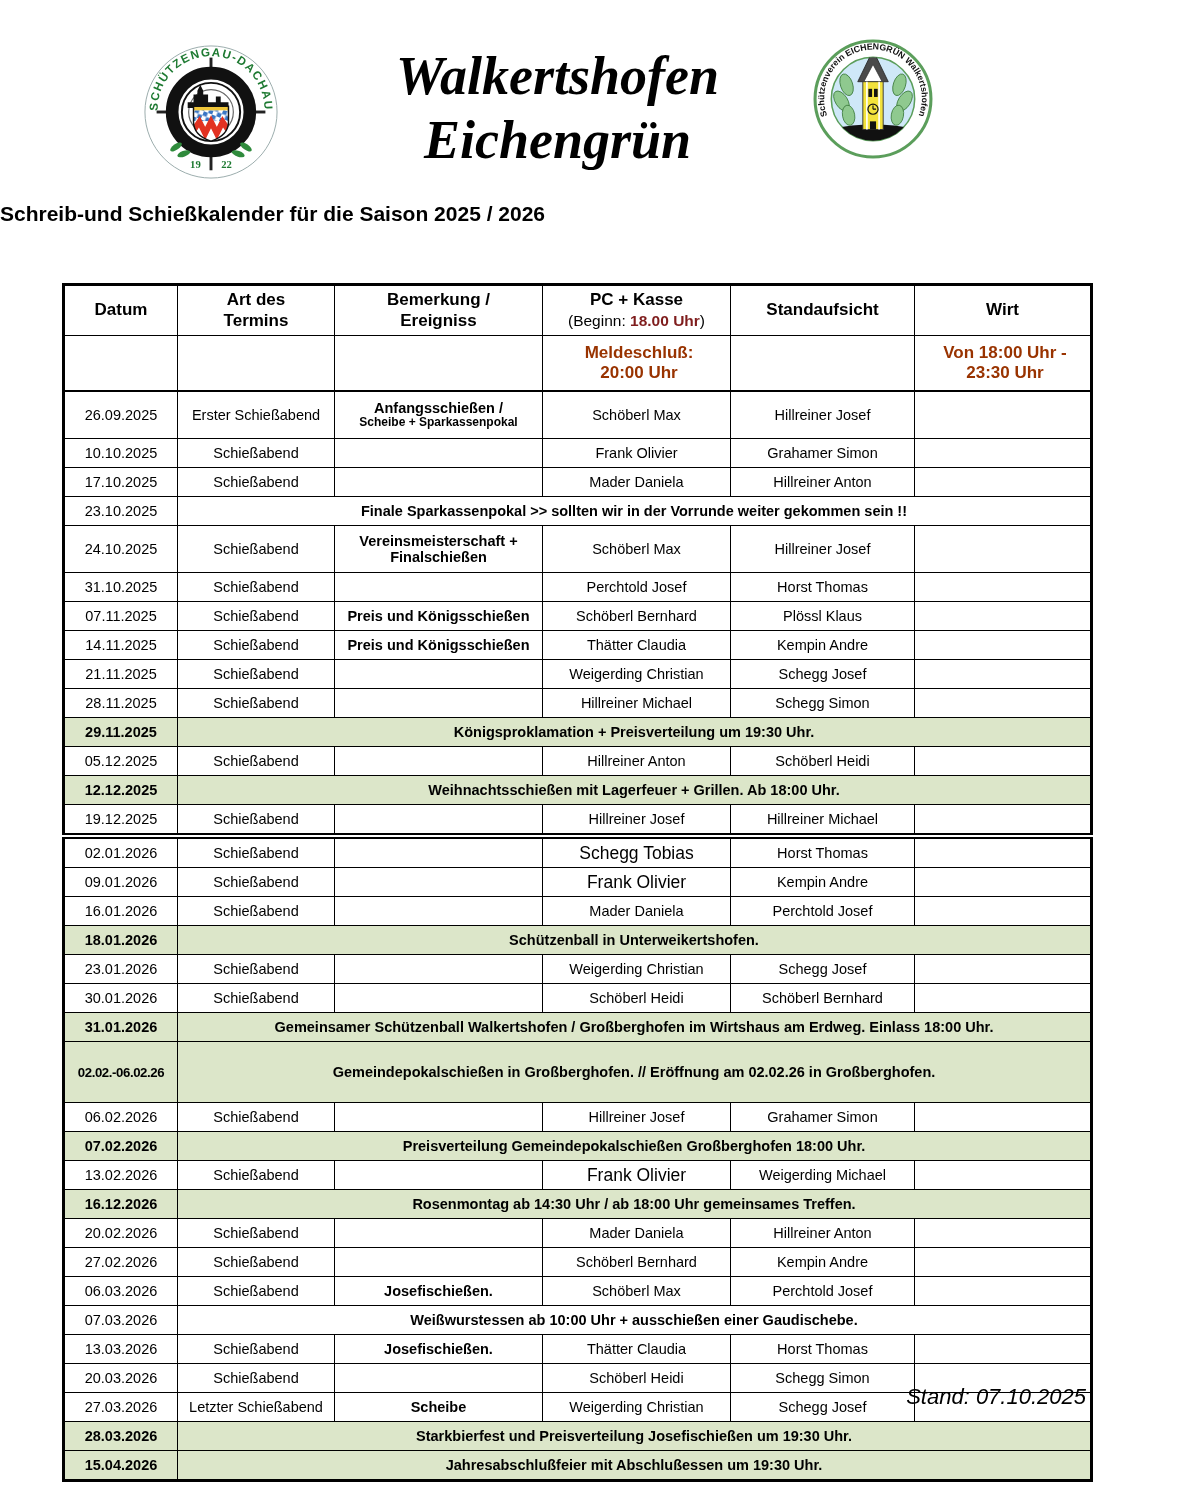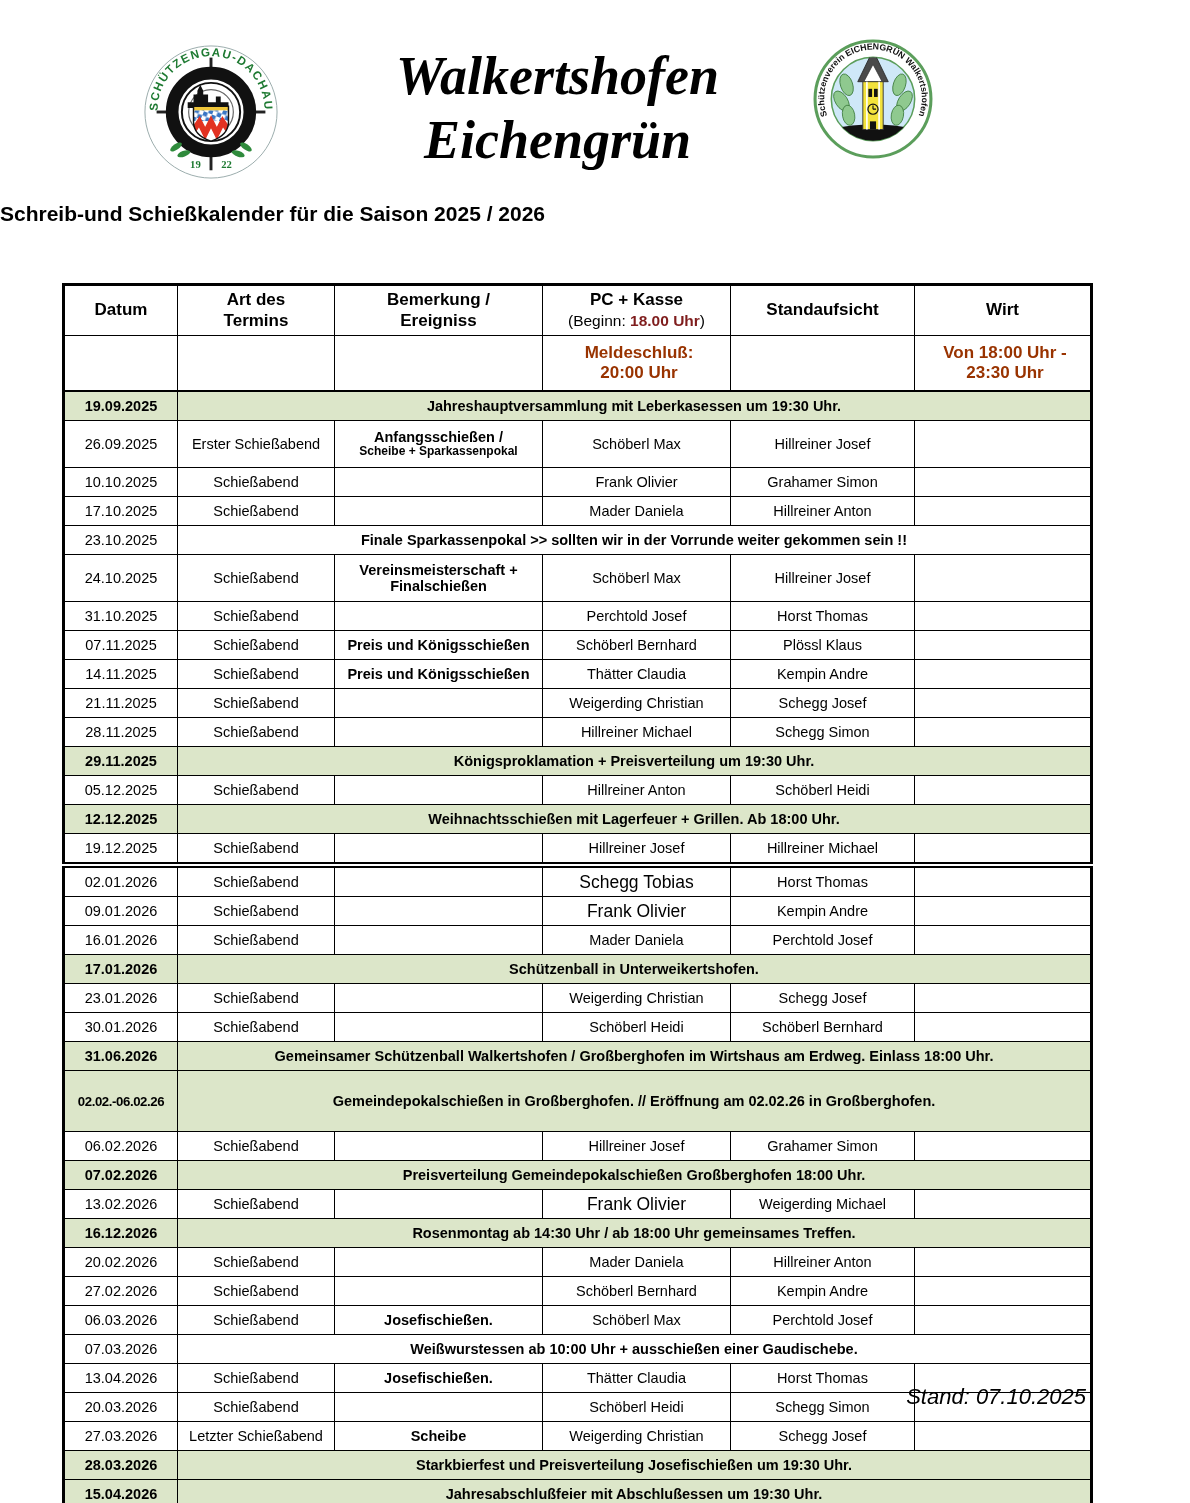--- a/index.html
+++ b/index.html
@@ -181,24 +181,20 @@
             <span>20:00 Uhr</span>
           </th>
           <th></th>
           <th class="yellow">
             <span>Von 18:00 Uhr -</span><br>
             <span>23:30 Uhr</span>
           </th>
         </tr>
       </thead>
       <tbody>
-          <tr class="green">
-            <td class="date">19.09.2025</td>
-            <td class="span-cell" colspan="5">Jahreshauptversammlung mit Leberkasessen um 19:30 Uhr.</td>
-          </tr>
           <tr class="tall bem-small">
             <td class="date">26.09.2025</td>
             <td class="art">Erster Schießabend</td>
             <td class="bem">
               <span class="bl">Anfangsschießen /</span>
               <span class="bl">Scheibe + Sparkassenpokal</span>
             </td>
             <td class="pc">Schöberl Max</td>
             <td class="stand">Hillreiner Josef</td>
             <td class="wirt"></td>
@@ -320,41 +316,41 @@
           </tr>
           <tr>
             <td class="date">16.01.2026</td>
             <td class="art">Schießabend</td>
             <td class="bem"></td>
             <td class="pc">Mader Daniela</td>
             <td class="stand">Perchtold Josef</td>
             <td class="wirt"></td>
           </tr>
           <tr class="green">
-            <td class="date">17.01.2026</td>
+            <td class="date">18.01.2026</td>
             <td class="span-cell" colspan="5">Schützenball in Unterweikertshofen.</td>
           </tr>
           <tr>
             <td class="date">23.01.2026</td>
             <td class="art">Schießabend</td>
             <td class="bem"></td>
             <td class="pc">Weigerding Christian</td>
             <td class="stand">Schegg Josef</td>
             <td class="wirt"></td>
           </tr>
           <tr>
             <td class="date">30.01.2026</td>
             <td class="art">Schießabend</td>
             <td class="bem"></td>
             <td class="pc">Schöberl Heidi</td>
             <td class="stand">Schöberl Bernhard</td>
             <td class="wirt"></td>
           </tr>
           <tr class="green">
-            <td class="date">31.06.2026</td>
+            <td class="date">31.01.2026</td>
             <td class="span-cell" colspan="5">Gemeinsamer Schützenball Walkertshofen / Großberghofen im Wirtshaus am Erdweg. Einlass 18:00 Uhr.</td>
           </tr>
           <tr class="green">
             <td class="date small-date">02.02.-06.02.26</td>
             <td class="span-cell" colspan="5">Gemeindepokalschießen in Großberghofen. // Eröffnung am 02.02.26 in Großberghofen.</td>
           </tr>
           <tr>
             <td class="date">06.02.2026</td>
             <td class="art">Schießabend</td>
             <td class="bem"></td>
@@ -402,21 +398,21 @@
             </td>
             <td class="pc">Schöberl Max</td>
             <td class="stand">Perchtold Josef</td>
             <td class="wirt"></td>
           </tr>
           <tr>
             <td class="date">07.03.2026</td>
             <td class="span-cell" colspan="5">Weißwurstessen ab 10:00 Uhr + ausschießen einer Gaudischebe.</td>
           </tr>
           <tr>
-            <td class="date">13.04.2026</td>
+            <td class="date">13.03.2026</td>
             <td class="art">Schießabend</td>
             <td class="bem">
               <span class="bl">Josefischießen.</span>
             </td>
             <td class="pc">Thätter Claudia</td>
             <td class="stand">Horst Thomas</td>
             <td class="wirt"></td>
           </tr>
           <tr>
             <td class="date">20.03.2026</td>

